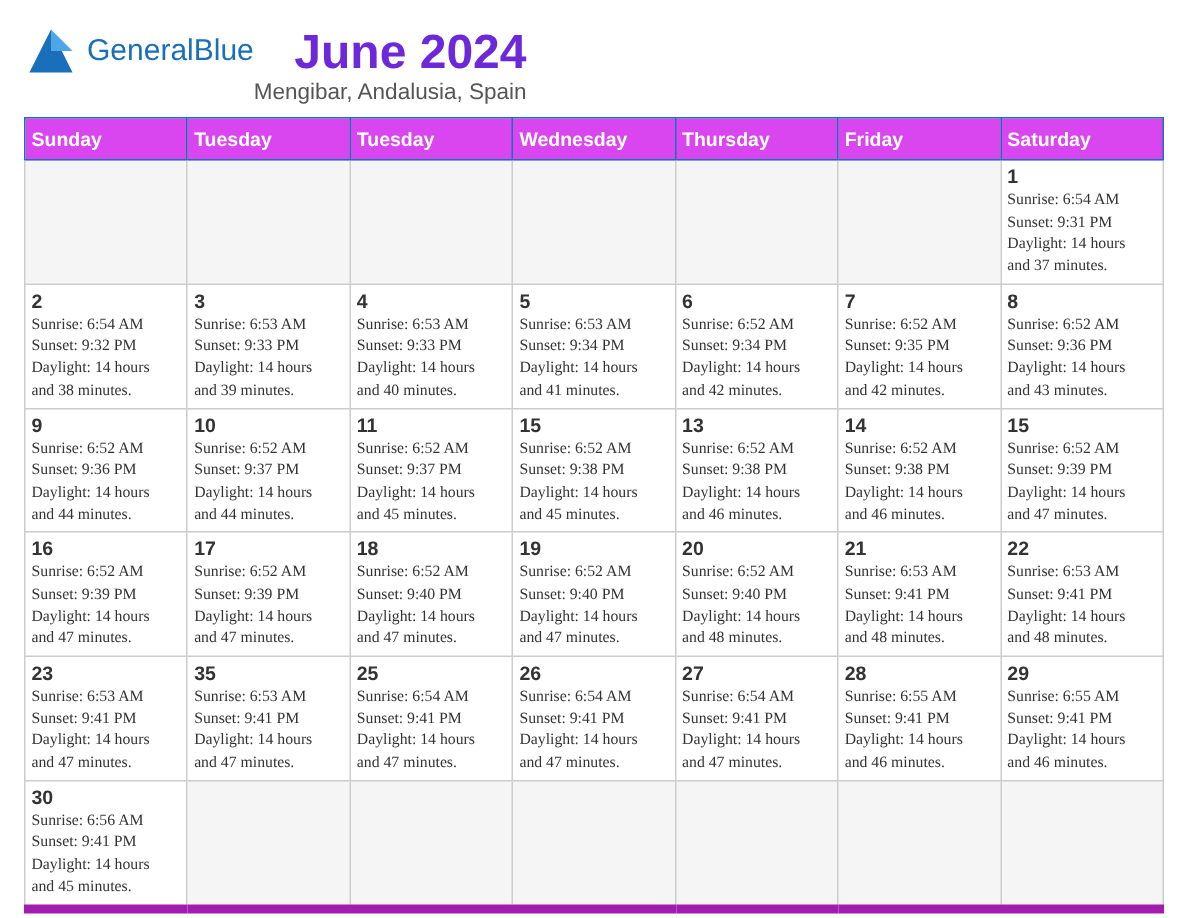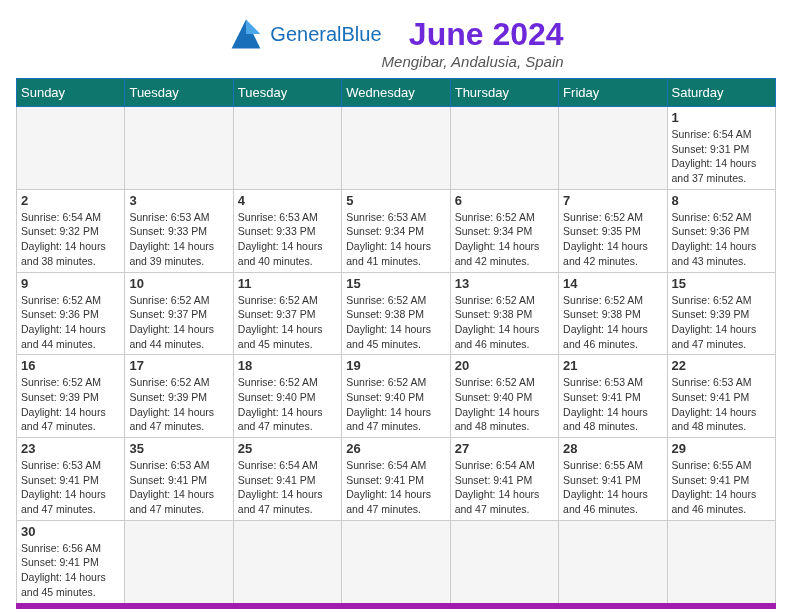--- a/index.html
+++ b/index.html
@@ -5,21 +5,21 @@
     * { margin: 0; padding: 0; box-sizing: border-box; }
     body {
       font-family: Arial, sans-serif;
       background: #fff;
       width: 792px;
       min-height: 612px;
       padding: 16px;
     }
     .header-section {
       display: flex;
-      justify-content: center;
+      justify-content: flex-start;
       align-items: flex-start;
       margin-bottom: 8px;
     }
     .logo {
       display: flex;
       align-items: center;
       gap: 6px;
     }
     .logo-text {
       font-size: 20px;
@@ -37,34 +37,33 @@
       text-align: right;
     }
     .month-title {
       font-size: 32px;
       font-weight: bold;
       color: #6d28d9;
     }
     .subtitle {
       font-size: 15px;
       color: #555;
-      font-style: italic;
     }
     .calendar {
       width: 100%;
       border-collapse: collapse;
       font-size: 11px;
     }
     .calendar th {
-      background: #0f766e;
+      background: #d946ef;
       color: #fff;
       padding: 6px 4px;
       text-align: left;
       font-size: 13px;
-      font-weight: normal;
+      font-weight: bold;
       border: 1px solid #1a6fba;
     }
     .calendar td {
       border: 1px solid #ccc;
       vertical-align: top;
       padding: 3px 4px;
       width: 108px;
       min-height: 80px;
       background: #fff;
     }
@@ -75,20 +74,21 @@
       font-size: 13px;
       font-weight: bold;
       color: #333;
       display: block;
       margin-bottom: 2px;
     }
     .day-info {
       color: #333;
       font-size: 10.5px;
       line-height: 1.4;
+      font-family: Liberation Serif, serif;
     }
     .last-row td {
       border-bottom: 6px solid #a21caf;
     }
   </style>
 </head>
 <body>
 
 <div>
   <div class="header-section">

